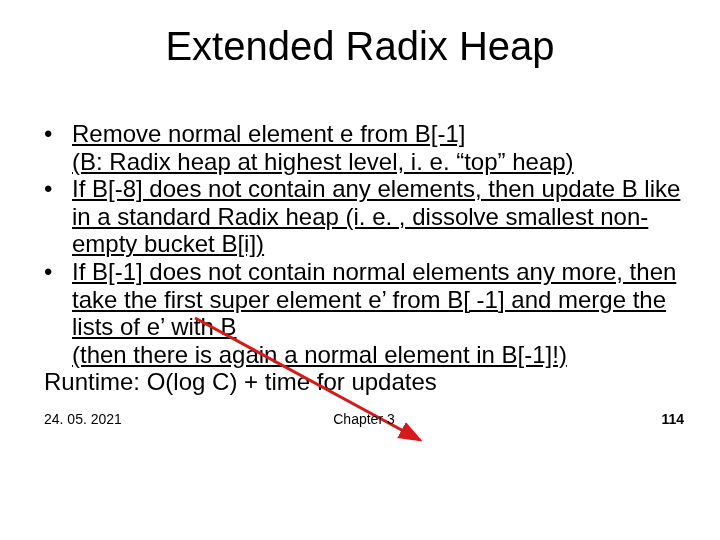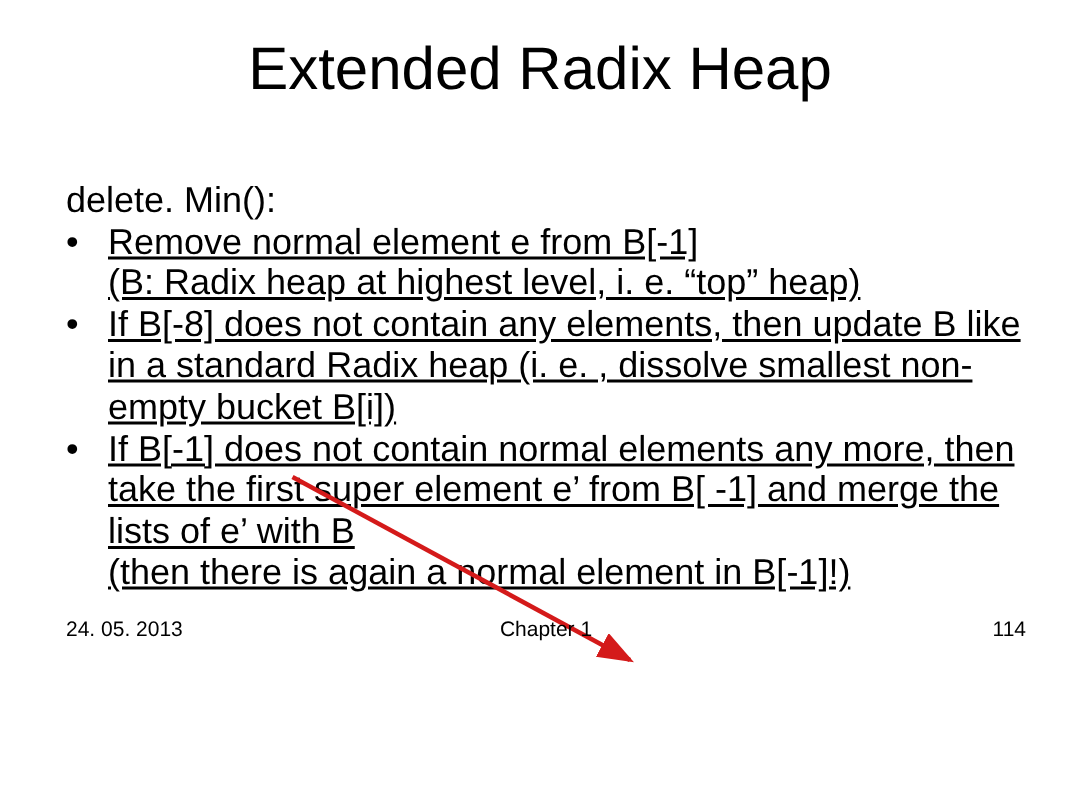--- a/index.html
+++ b/index.html
@@ -62,63 +62,63 @@
     justify-content: space-between;
     align-items: baseline;
   }
   .footer .center {
     position: absolute;
     left: 0;
     width: 640px;
     text-align: center;
   }
   .footer .left  { position: relative; z-index: 1; }
-  .footer .right { position: relative; z-index: 1; }
+  .footer .right { position: relative; z-index: 1; font-weight: bold; }
   .arrow {
     position: absolute;
     pointer-events: none;
   }
 </style>
 </head>
 <body>
 
 <div class="slide">
 
   <div class="title">Extended Radix Heap</div>
 
   <div class="body">
-    <span class="line">delete. Min():</span>
 
     <div class="bullet-row">
       <span class="bullet-mark">•</span>
       <span class="bullet-text" style="white-space: pre-line;">Remove normal element e from B[-1]
 (B: Radix heap at highest level, i. e. “top” heap)</span>
     </div>
 
     <div class="bullet-row">
       <span class="bullet-mark">•</span>
       <span class="bullet-text">If B[-8] does not contain any elements, then update B like in a standard Radix heap (i. e. , dissolve smallest non-empty bucket B[i])</span>
     </div>
 
     <div class="bullet-row">
       <span class="bullet-mark">•</span>
       <span class="bullet-text" style="white-space: pre-line;">If B[-1] does not contain normal elements any more, then take the first super element e’ from B[ -1] and merge the lists of e’ with B
 (then there is again a normal element in B[-1]!)</span>
     </div>
 
+    <span class="line">Runtime: O(log C) + time for updates</span>
   </div>
 
   <svg class="arrow" style="left:0; top:0;" width="720" height="540">
     <defs>
       <marker id="ah" markerWidth="10" markerHeight="10" refX="7" refY="3" orient="auto">
         <path d="M0,0 L8,3 L0,6 Z" fill="#d41a1a"></path>
       </marker>
     </defs>
     <line x1="195" y1="318" x2="420" y2="440" stroke-width="3" marker-end="url(#ah)" stroke="#d41a1a"></line>
   </svg>
 
   <div class="footer">
-    <span class="left">24. 05. 2013</span>
-    <span class="center">Chapter 1</span>
+    <span class="left">24. 05. 2021</span>
+    <span class="center">Chapter 3</span>
     <span class="right">114</span>
   </div>
 
 </div>
 
 </body></html>

